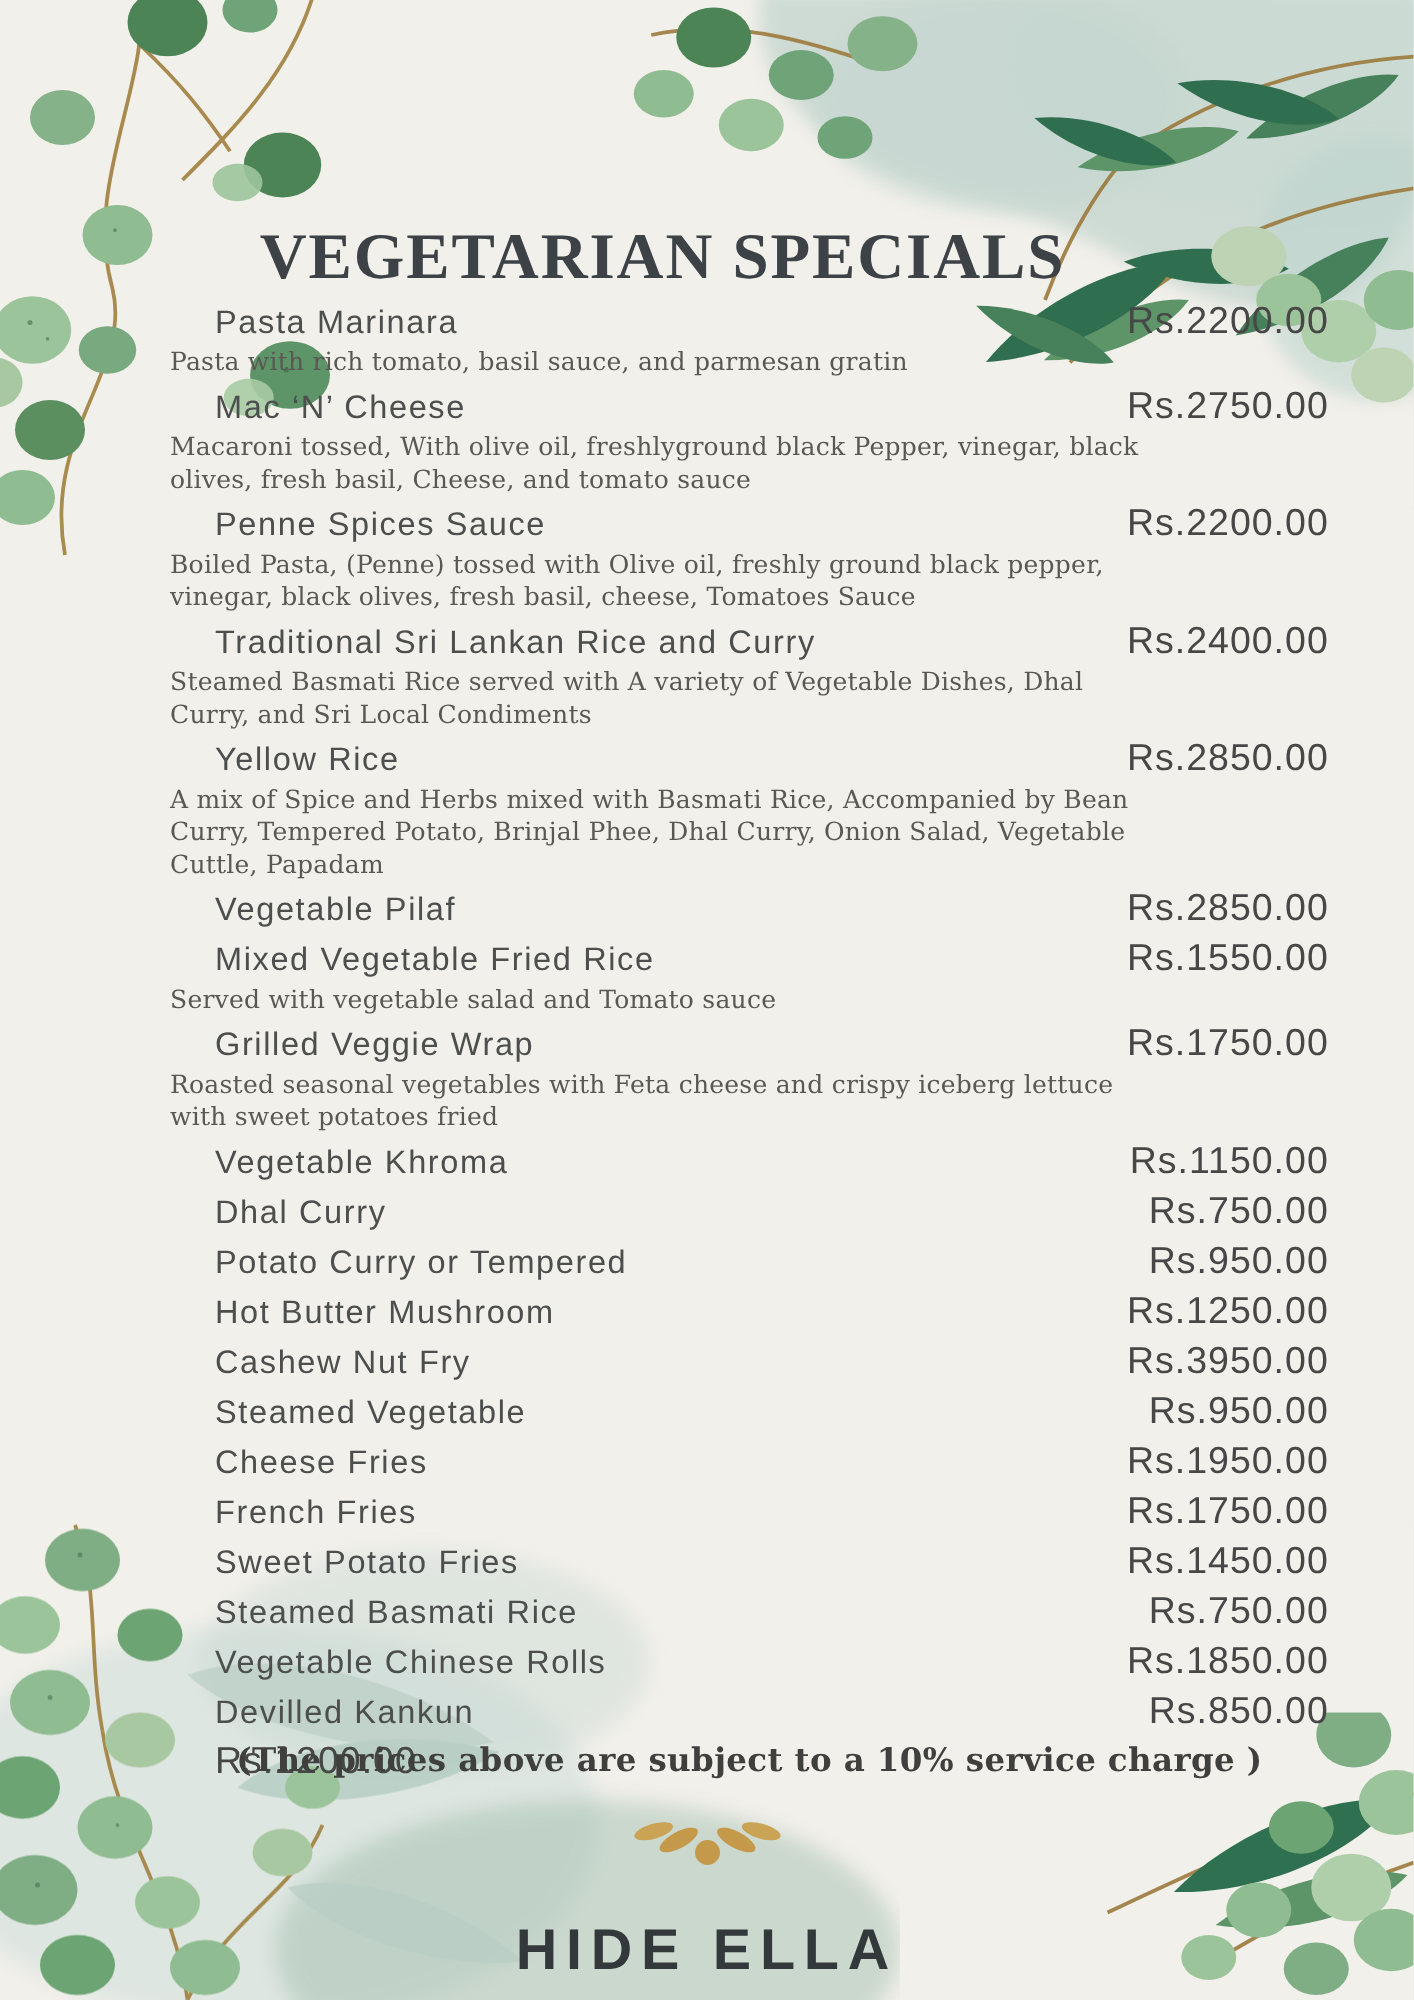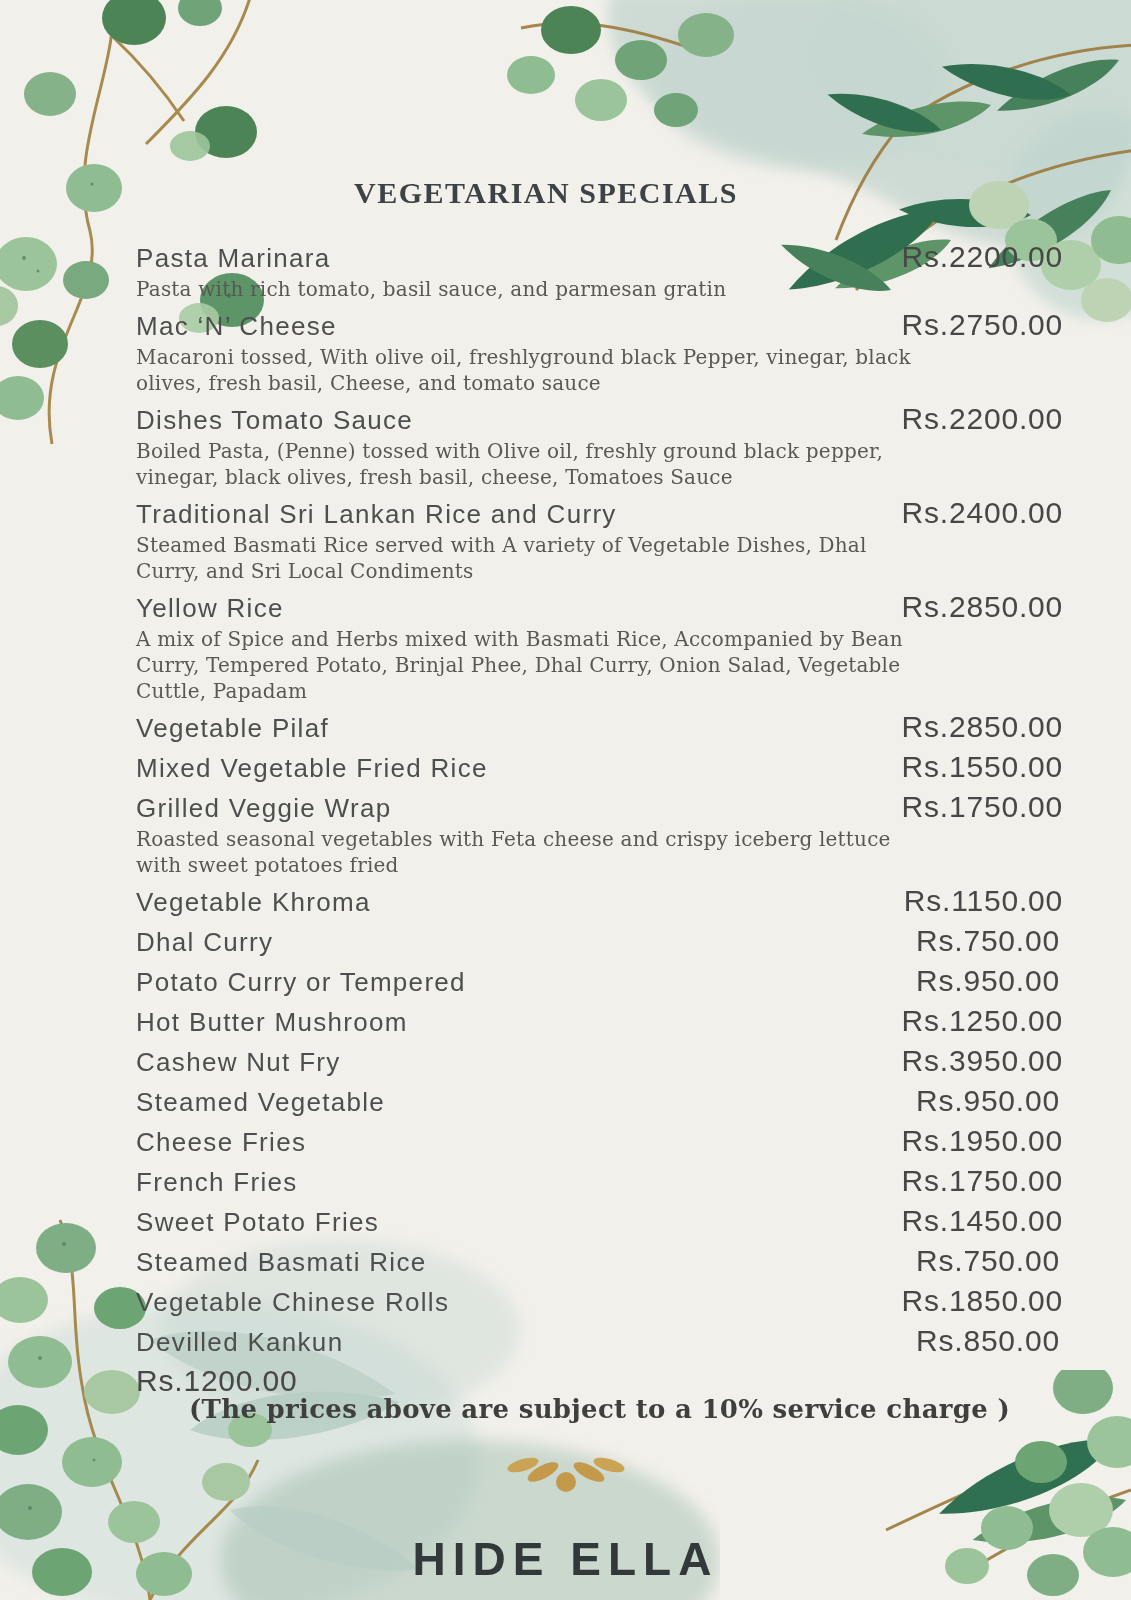--- a/index.html
+++ b/index.html
@@ -7,32 +7,32 @@
     position:relative;
     width:1131px; height:1600px;
     margin:0 auto;
     background:#f2f0ea;
     overflow:hidden;
     font-family:"Liberation Sans", sans-serif;
   }
   .deco { position:absolute; pointer-events:none; }
 
   .page-title {
-    position:absolute; top:176px; left:16px; width:1060px;
+    position:absolute; top:176px; left:0; width:1060px;
     margin:0; text-align:center;
     font-family:"Liberation Serif", serif;
-    font-size:30px; font-weight:700; letter-spacing:1.5px;
+    font-size:52px; font-weight:700; letter-spacing:1.5px;
     color:#3d4247;
   }
 
   .menu { position:absolute; left:136px; top:240px; width:927px; }
   .menu-section + .menu-section { margin-top:5px; }
 
   .menu-item { margin-bottom:6px; }
-  .item-row { display:flex; align-items:baseline; }
+  .item-row { display:flex; align-items:baseline;margin-left:36px; }
   .item-name {
     width:780px; line-height:28px;
     font-size:26px; letter-spacing:1.3px;
     color:#4d4f4f;
   }
   .item-price {
     flex:1; white-space:nowrap;
     font-size:30px; letter-spacing:0.8px;
     color:#474747;
   }
@@ -220,21 +220,21 @@
   <div class="menu-item">
     <div class="item-row">
       <div class="item-name">Mac ‘N’ Cheese</div>
       <div class="item-price">Rs.2750.00</div>
     </div>
     <div class="item-desc">Macaroni tossed, With olive oil, freshlyground black Pepper, vinegar, black olives, fresh basil, Cheese, and tomato sauce</div>
   </div>
 
   <div class="menu-item">
     <div class="item-row">
-      <div class="item-name">Dishes Tomato Sauce</div>
+      <div class="item-name">Penne Spices Sauce</div>
       <div class="item-price">Rs.2200.00</div>
     </div>
     <div class="item-desc">Boiled Pasta, (Penne) tossed with Olive oil, freshly ground black pepper, vinegar, black olives, fresh basil, cheese, Tomatoes Sauce</div>
   </div>
 
   <div class="menu-item">
     <div class="item-row">
       <div class="item-name">Traditional Sri Lankan Rice and Curry</div>
       <div class="item-price">Rs.2400.00</div>
     </div>
@@ -255,20 +255,21 @@
       <div class="item-name">Vegetable Pilaf</div>
       <div class="item-price">Rs.2850.00</div>
     </div>
   </div>
 
   <div class="menu-item">
     <div class="item-row">
       <div class="item-name">Mixed Vegetable Fried Rice</div>
       <div class="item-price">Rs.1550.00</div>
     </div>
+    <div class="item-desc">Served with vegetable salad and Tomato sauce</div>
   </div>
 
   <div class="menu-item">
     <div class="item-row">
       <div class="item-name">Grilled Veggie Wrap</div>
       <div class="item-price">Rs.1750.00</div>
     </div>
     <div class="item-desc">Roasted seasonal vegetables with Feta cheese and crispy iceberg lettuce with sweet potatoes fried</div>
   </div>
 </div>

